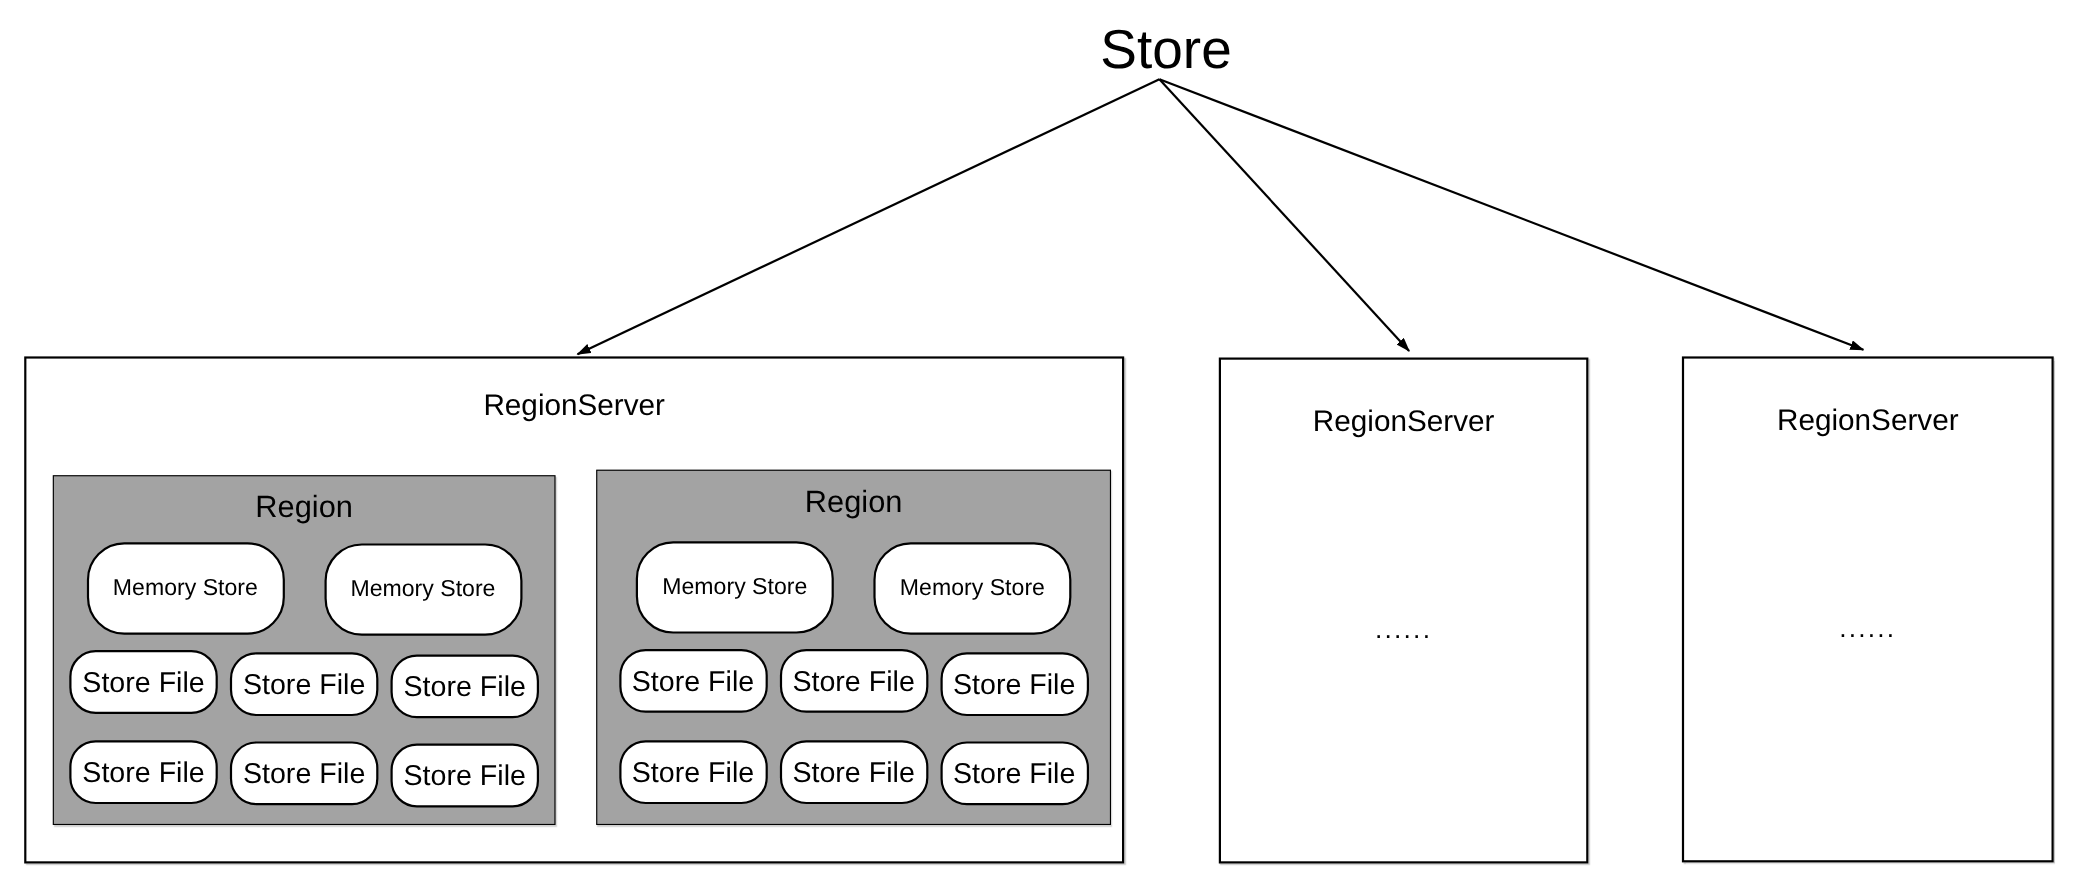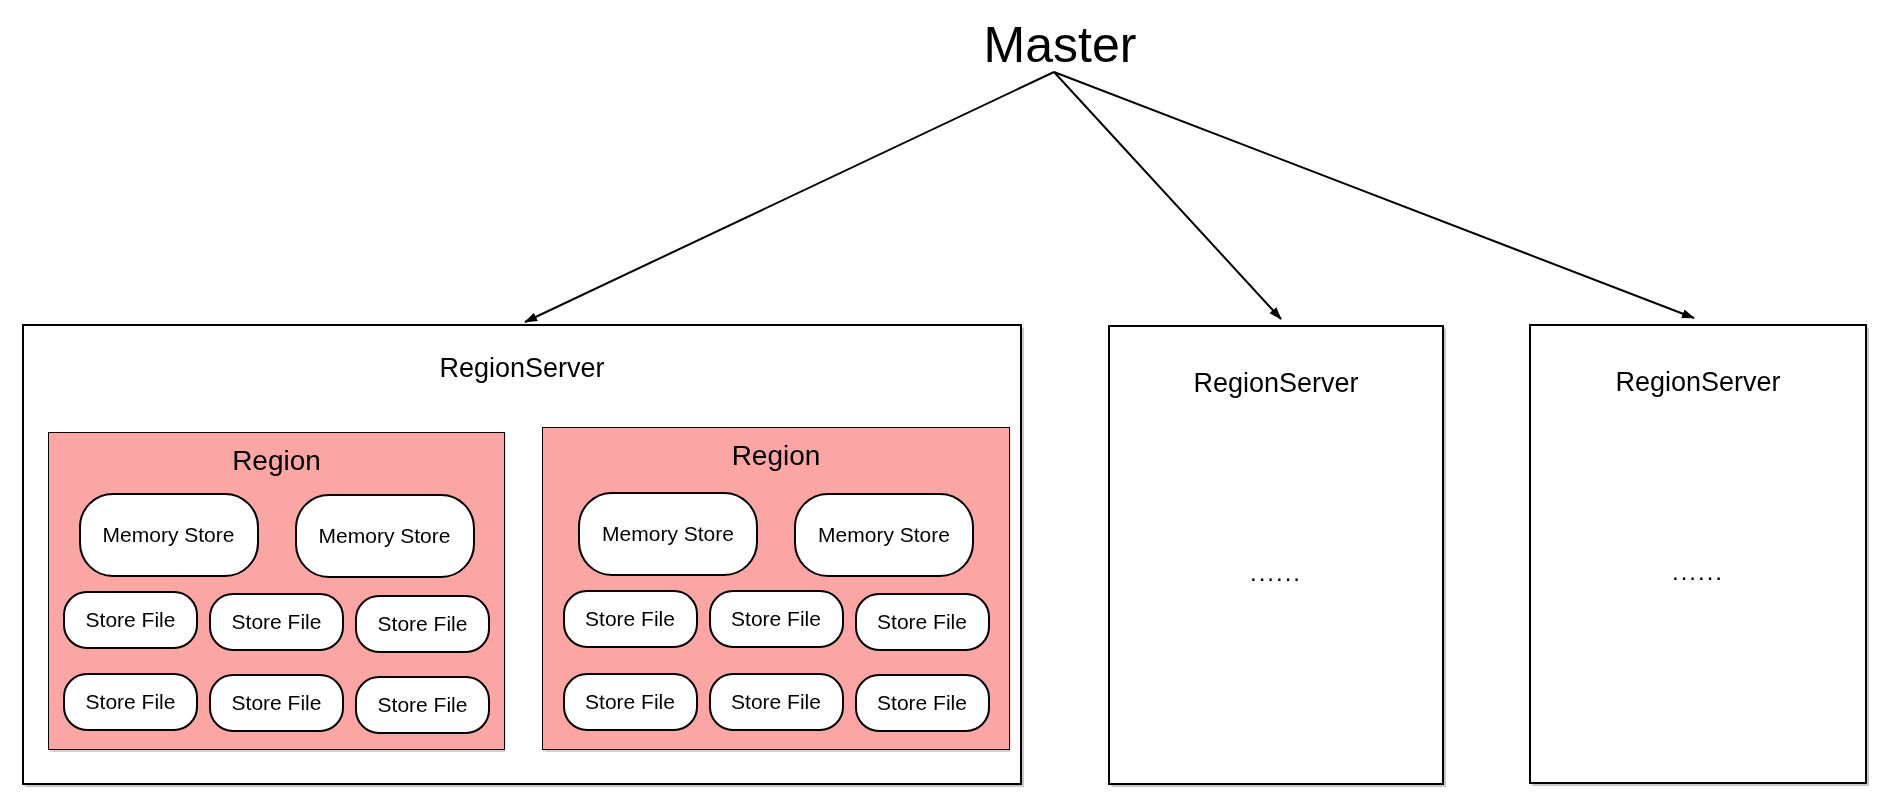--- a/index.html
+++ b/index.html
@@ -53,21 +53,21 @@
     top: 232px;
     text-align: center;
     font-size: 24px;
     letter-spacing: 2px;
     line-height: 28px;
   }
   .region {
     position: absolute;
     box-sizing: border-box;
     border: 1.5px solid #000000;
-    background: #fca5a5;
+    background: #a3a3a3;
     box-shadow: 1px 1.5px 1px rgba(0,0,0,0.18);
   }
   .region-a { left: 24px;  top: 106px; width: 457px; height: 318px; }
   .region-b { left: 518px; top: 101px; width: 468px; height: 323px; }
   .region-label {
     text-align: center;
     font-size: 28px;
     line-height: 32px;
     margin-top: 12px;
   }
@@ -101,29 +101,29 @@
   .mem-pill {
     width: 180px;
     height: 84px;
     border-radius: 34px;
     font-size: 21px;
   }
   .sf-pill {
     width: 135px;
     height: 58px;
     border-radius: 24px;
-    font-size: 21px;
+    font-size: 26px;
   }
 </style>
 </head>
 <body>
 
 <div class="stage">
 
-  <div class="master-label">Master</div>
+  <div class="master-label">Store</div>
 
   <svg class="arrows" width="1890" height="804" viewBox="0 0 1890 804">
     <defs>
       <marker id="arrowhead" markerWidth="13" markerHeight="9" refX="12" refY="4.5" orient="auto" markerUnits="userSpaceOnUse">
         <path d="M0,0 L13,4.5 L0,9 Z" fill="#000000"></path>
       </marker>
     </defs>
     <line x1="1054" y1="72" x2="525" y2="322" stroke="#000000" stroke-width="2" marker-end="url(#arrowhead)"></line>
     <line x1="1054" y1="72" x2="1281" y2="319" stroke="#000000" stroke-width="2" marker-end="url(#arrowhead)"></line>
     <line x1="1054" y1="72" x2="1694" y2="318" stroke="#000000" stroke-width="2" marker-end="url(#arrowhead)"></line>

